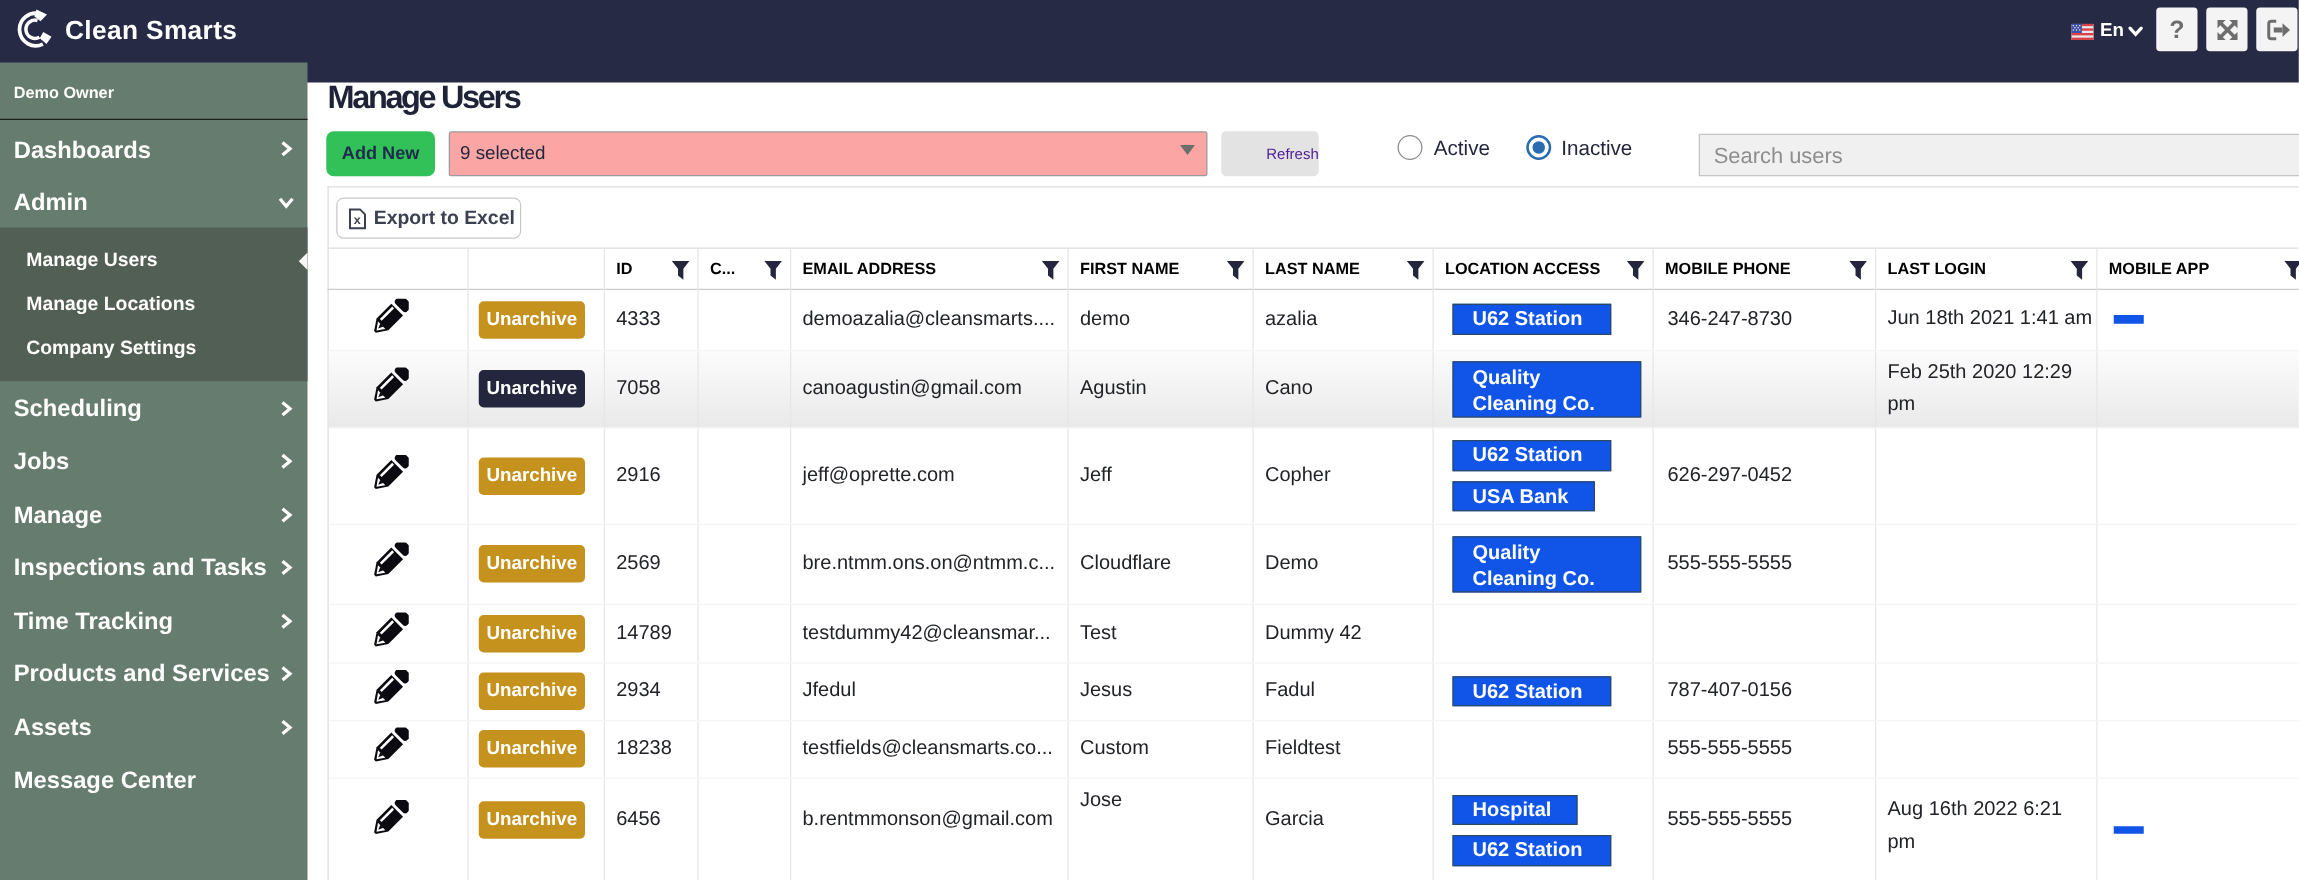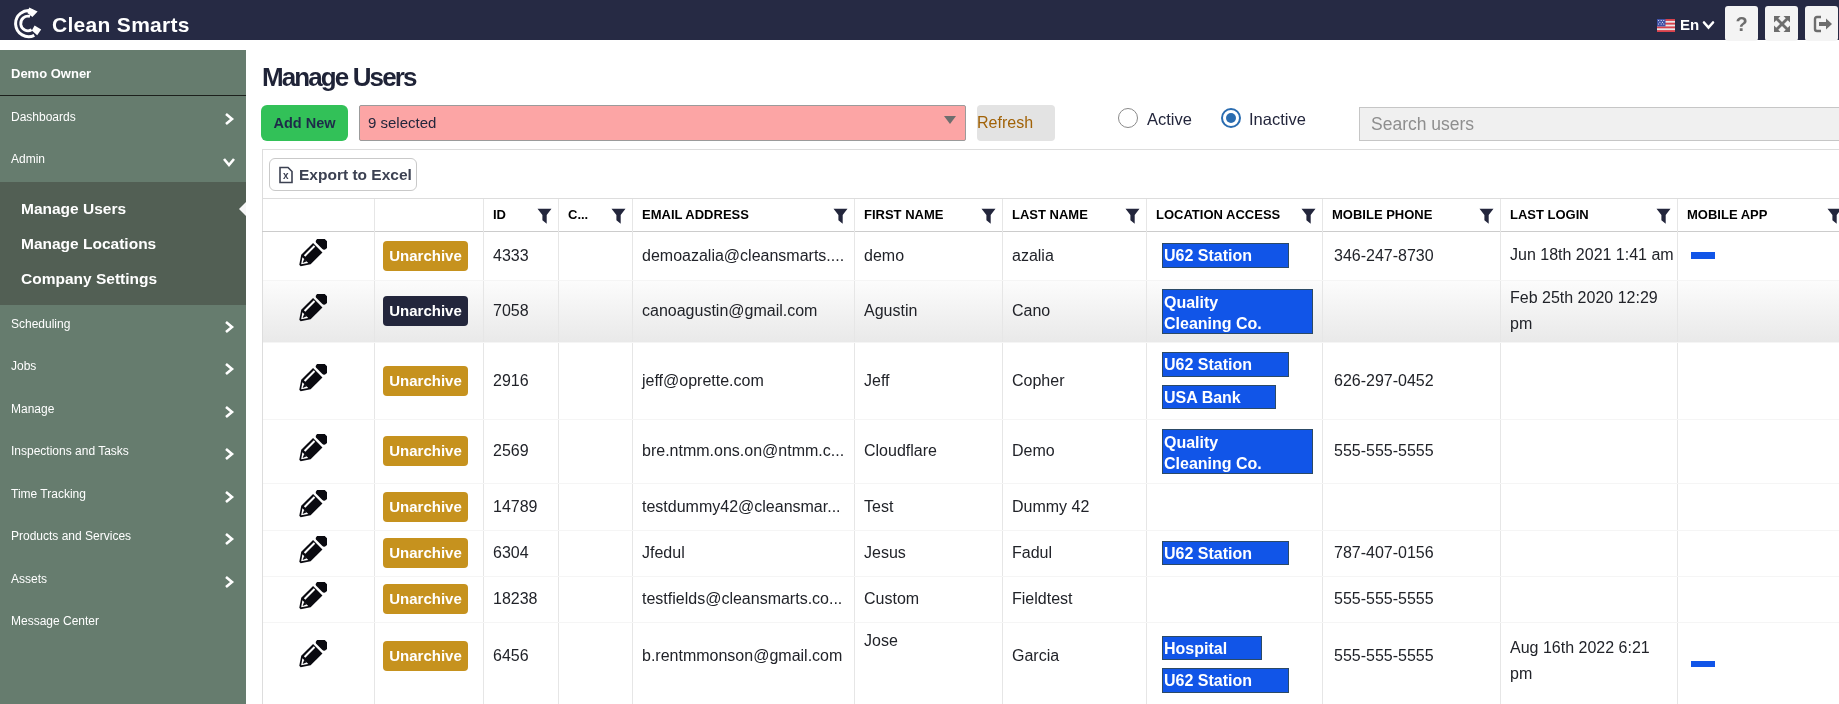--- a/index.html
+++ b/index.html
@@ -1,55 +1,55 @@
 <!DOCTYPE html>
 <html><head>
 <meta charset="utf-8">
 <style>
 * { margin:0; padding:0; box-sizing:border-box; }
 html,body { width:1839px; height:704px; overflow:hidden; font-family:"Liberation Sans", sans-serif; background:#fff; }
 .abs { position:absolute; }
 
 
-#topbar { position:absolute; left:0; top:0; width:1839px; height:40px; background:#262a44; }
+#topbar { position:absolute; left:0; top:0; width:1839px; height:66px; background:#262a44; }
 #brand { position:absolute; left:52px; top:13px; color:#fff; font-size:21px; font-weight:bold; letter-spacing:.3px; }
 .navbtn { position:absolute; top:6px; width:33px; height:35px; background:#f4f4f4; border-radius:3px; }
 #entxt { position:absolute; left:1680px; top:16px; color:#fff; font-size:15px; font-weight:bold; }
 
 
 #sidebar { position:absolute; left:0; top:50px; width:246px; height:654px; background:#667c6e; }
 #submenu { position:absolute; left:0; top:182px; width:246px; height:123px; background:#525f54; }
-.side-item { position:absolute; left:11px; color:#fff; font-size:12px; font-weight:normal; }
+.side-item { position:absolute; left:11px; color:#fff; font-size:19px; font-weight:bold; }
 .sub-item { position:absolute; left:21px; color:#fff; font-size:15.5px; font-weight:bold; }
 .chev { position:absolute; left:222px; width:14px; height:14px; }
 #notch { position:absolute; left:238.5px; top:201.5px; width:0; height:0; border-right:7.5px solid #f7f7f7; border-top:7px solid transparent; border-bottom:7px solid transparent; }
 
 
 #h1 { position:absolute; left:262px; top:61.5px; font-size:26px; font-weight:bold; letter-spacing:-1.9px; color:#1f2337; }
 #addnew { position:absolute; left:261px; top:105px; width:87px; height:36px; background:#32c158; border-radius:6px; color:#1e2b49; font-size:14.5px; font-weight:bold; text-align:center; line-height:36px; }
 #select { position:absolute; left:359px; top:105px; width:607px; height:36px; background:#fca5a5; border:1px solid #9b9b9b; border-radius:2px; font-size:15px; color:#23263c; line-height:34px; padding-left:8px; }
 #selarrow { position:absolute; left:944px; top:116px; width:0; height:0; border-left:6.5px solid transparent; border-right:6.5px solid transparent; border-top:8.5px solid #6e6e6e; }
-#refresh { position:absolute; left:977px; top:105px; width:78px; height:36px; background:#e3e3e3; border-radius:4px; color:#a16207; font-size:16px; text-align:left; line-height:36px; }
+#refresh { position:absolute; left:977px; top:105px; width:78px; height:36px; background:#e3e3e3; border-radius:4px; color:#4c1d95; font-size:12px; text-align:right; line-height:36px; }
 .radioring { position:absolute; width:20px; height:20px; border-radius:50%; }
 #search { position:absolute; left:1359px; top:107px; width:501px; height:34px; background:#f0f0f0; border:1px solid #c6c6c6; color:#8e8e8e; font-size:17.5px; line-height:32px; padding-left:11px; }
 
 
 #grid-top { position:absolute; left:262px; top:149px; width:1577px; height:1px; background:#dddddd; }
 #grid-left { position:absolute; left:262px; top:149px; width:1px; height:555px; background:#dddddd; }
 #toolbar-bottom { position:absolute; left:262px; top:198px; width:1577px; height:1px; background:#dddddd; }
 #export { position:absolute; left:269px; top:158px; width:148px; height:33px; background:#fff; border:1px solid #c9c9c9; border-radius:6px; }
 #header-bottom { position:absolute; left:262px; top:231px; width:1577px; height:1px; background:#cccccc; }
 .colline { position:absolute; top:199px; width:1px; height:505px; background:#e6e6e6; }
 .rowline { position:absolute; left:263px; width:1576px; height:1px; background:#f5f5f5; }
 #altrow { position:absolute; left:263px; top:280px; width:1576px; height:62px; background:linear-gradient(180deg,#fcfcfc 0%,#e9e9e9 100%); }
 .hlabel { position:absolute; top:207px; font-size:13px; font-weight:bold; color:#000000; }
 .funnel { position:absolute; top:208px; }
 .cell { position:absolute; font-size:16px; color:#212329; }
 .gbtn { position:absolute; width:85px; height:30px; background:#c6921e; border-radius:4px; color:#fff; font-size:15px; font-weight:bold; text-align:center; line-height:30px; }
-.tag { position:absolute; background:#1155e8; color:#fff; font-size:16px; font-weight:bold; padding-left:1px; height:24.5px; line-height:22.5px; border:1px solid #2c4a66; }
+.tag { position:absolute; background:#1155e8; color:#fff; font-size:16px; font-weight:bold; padding-left:15px; height:24.5px; line-height:22.5px; border:1px solid #2c4a66; }
 .dash { position:absolute; width:24px; height:6.5px; background:#1155e8; }
 .pencil { position:absolute; width:30px; height:30px; }
 </style>
 </head>
 <body>
 
 <div id="topbar">
   <svg class="abs" style="left:12px;top:6px" width="32" height="34" viewBox="0 0 32 34">
     <path d="M 20.5,5.2 A 13 13 0 1 0 22.3,29.3" fill="none" stroke="#fff" stroke-width="3"></path>
     <path d="M 17.2,1.6 L 25.6,5.6 L 20.4,10.9 L 15.4,7.0 Z" fill="#fff"></path>
@@ -317,21 +317,21 @@
 <svg class="pencil" style="left:296.5px;top:536.0px" width="30" height="30" viewBox="0 0 30 30">
 <g transform="translate(15,14.5) scale(1.07) rotate(45)">
 <rect x="-6.2" y="-18" width="12.4" height="8.2" rx="2.6" fill="#0a0a10"></rect>
 <path d="M-6.2,-7.6 L6.2,-7.6 L6.2,8 L0.9,15.9 L-0.9,15.9 L-6.2,8 Z" fill="#0a0a10"></path>
 <line x1="-3.3" y1="-6.6" x2="-3.3" y2="6.5" stroke="#fff" stroke-width="1.9"></line>
 <path d="M-3.9,8.8 L3.9,8.8 L0,14.3 Z" fill="#fff"></path>
 <path d="M-1.7,8.6 L1.7,8.6 L0,12.4 Z" fill="#0a0a10"></path>
 </g>
     </svg>
 <div class="gbtn" style="left:383px;top:538.0px;background:#c6921e">Unarchive</div>
-<div class="cell" style="left:493px;top:544.0px">6304</div>
+<div class="cell" style="left:493px;top:544.0px">2934</div>
 <div class="cell" style="left:642px;top:544.0px">Jfedul</div>
 <div class="cell" style="left:864px;top:544.0px">Jesus</div>
 <div class="cell" style="left:1012px;top:544.0px">Fadul</div>
 <div class="tag" style="left:1162px;top:540.75px;width:127px;height:24.5px;line-height:24.5px;">U62 Station</div>
 <div class="cell" style="left:1334px;top:544.0px">787-407-0156</div>
 <svg class="pencil" style="left:296.5px;top:582.0px" width="30" height="30" viewBox="0 0 30 30">
 <g transform="translate(15,14.5) scale(1.07) rotate(45)">
 <rect x="-6.2" y="-18" width="12.4" height="8.2" rx="2.6" fill="#0a0a10"></rect>
 <path d="M-6.2,-7.6 L6.2,-7.6 L6.2,8 L0.9,15.9 L-0.9,15.9 L-6.2,8 Z" fill="#0a0a10"></path>
 <line x1="-3.3" y1="-6.6" x2="-3.3" y2="6.5" stroke="#fff" stroke-width="1.9"></line>

